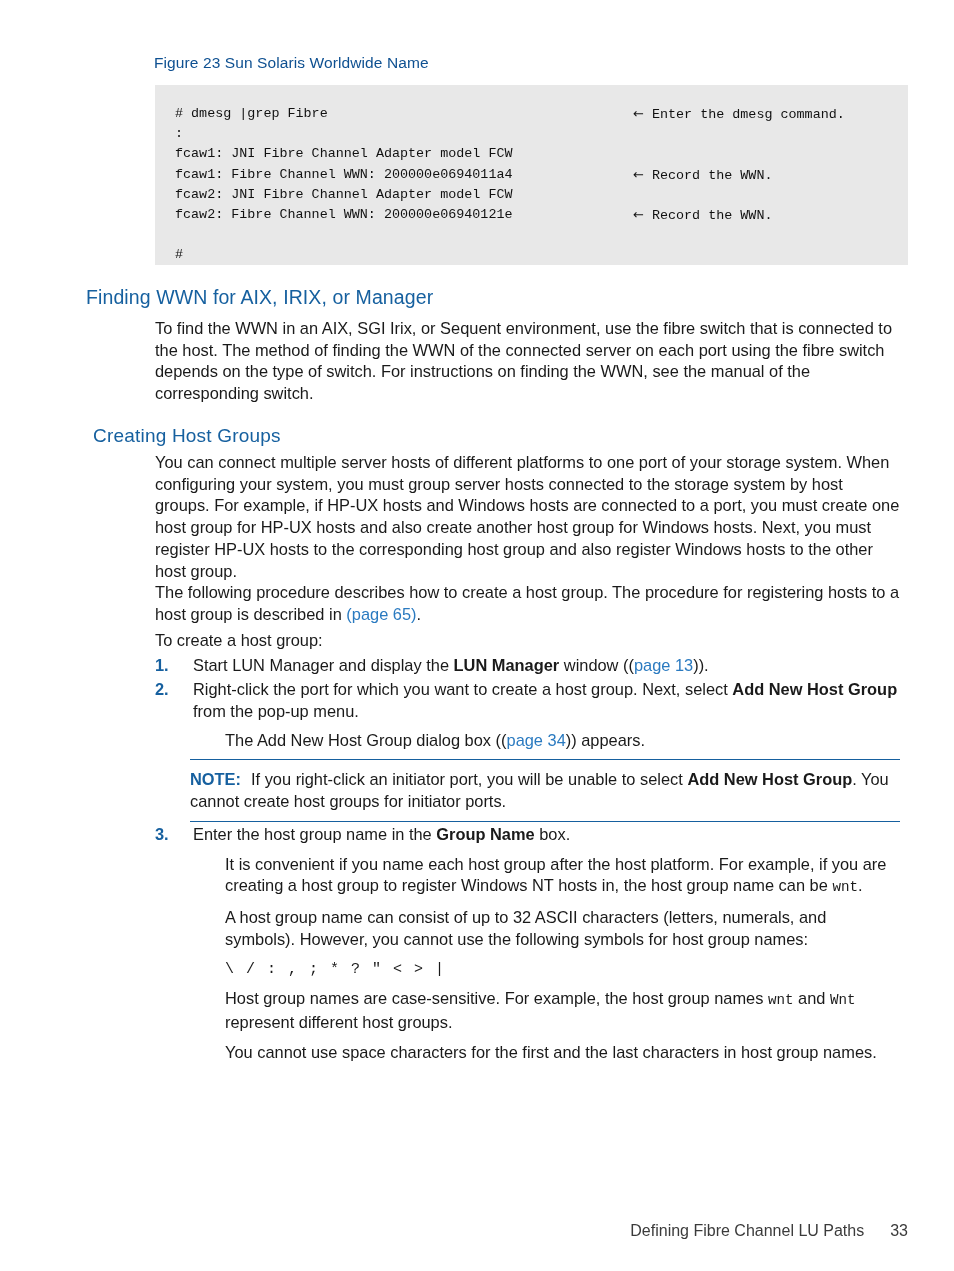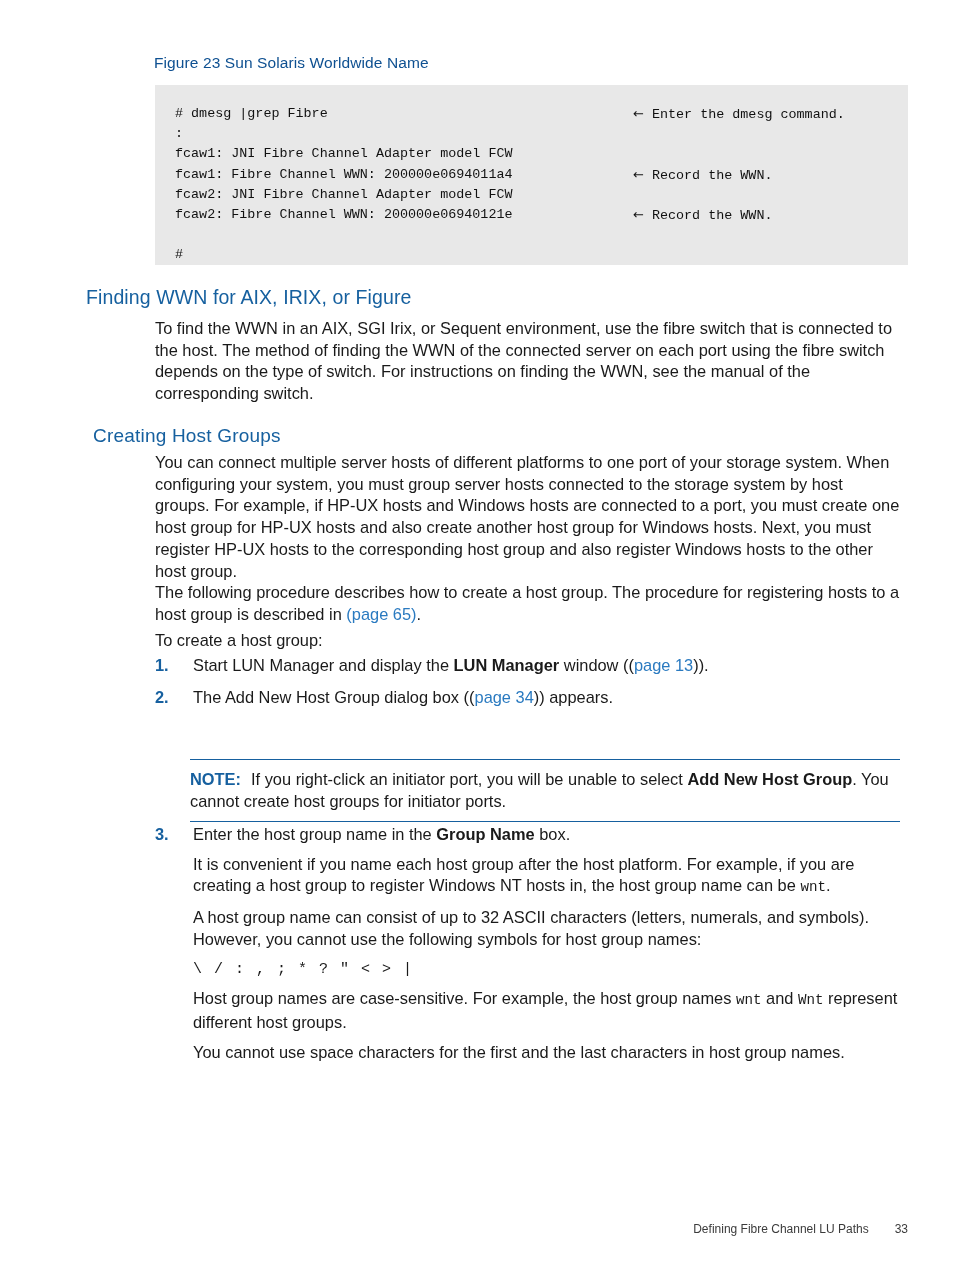--- a/index.html
+++ b/index.html
@@ -120,21 +120,21 @@
     position: absolute;
     left: 0;
     top: 0;
     width: 26px;
     text-align: left;
     font-weight: bold;
     color: #16609f;
     font-size: 16.4px;
   }
   .step-body { display: block; }
-  .sub-para { margin-top: 8px; display: block; }
+  .sub-para { margin-top: 8px; display: block; margin-left: 32px; }
 
   #step1 { top: 655px; }
   #step2 { top: 679px; }
   #step3 { top: 824px; }
 
   
   .note-box {
     position: absolute;
     left: 190px;
     top: 759px;
@@ -167,38 +167,38 @@
 
   
   .footer {
     position: absolute;
     left: 0;
     top: 1222px;
     width: 954px;
     text-align: right;
     padding-right: 46px;
     box-sizing: border-box;
-    font-size: 12px;
+    font-size: 16px;
     color: #3b3b3b;
   }
   .footer .pnum { margin-left: 26px; }
 </style>
 </head>
 <body>
 
 <div class="page">
 
   <div class="figure-caption">Figure 23 Sun Solaris Worldwide Name</div>
 
   <div class="codeblock">
     <div class="code-col" id="code-col"><div class="code-line"># dmesg |grep Fibre</div><div class="code-line">:</div><div class="code-line">fcaw1: JNI Fibre Channel Adapter model FCW</div><div class="code-line">fcaw1: Fibre Channel WWN: 200000e0694011a4</div><div class="code-line">fcaw2: JNI Fibre Channel Adapter model FCW</div><div class="code-line">fcaw2: Fibre Channel WWN: 200000e06940121e</div><div class="code-line">&nbsp;</div><div class="code-line">#</div></div>
     <div class="ann-col" id="ann-col"><div class="ann-row"><span class="arrow">←</span><span> Enter the dmesg command.</span></div><div class="ann-row">&nbsp;</div><div class="ann-row">&nbsp;</div><div class="ann-row"><span class="arrow">←</span><span> Record the WWN.</span></div><div class="ann-row">&nbsp;</div><div class="ann-row"><span class="arrow">←</span><span> Record the WWN.</span></div><div class="ann-row">&nbsp;</div><div class="ann-row">&nbsp;</div></div>
   </div>
 
-  <h3 class="sub-heading">Finding WWN for AIX, IRIX, or Figure</h3>
+  <h3 class="sub-heading">Finding WWN for AIX, IRIX, or Manager</h3>
 
   <div class="body-block p1">To find the WWN in an AIX, SGI Irix, or Sequent environment, use the fibre switch that is connected to the host. The method of finding the WWN of the connected server on each port using the fibre switch depends on the type of switch. For instructions on finding the WWN, see the manual of the corresponding switch.</div>
 
   <h2 class="main-heading">Creating Host Groups</h2>
 
   <div class="body-block p2">You can connect multiple server hosts of different platforms to one port of your storage system. When configuring your system, you must group server hosts connected to the storage system by host groups. For example, if HP-UX hosts and Windows hosts are connected to a port, you must create one host group for HP-UX hosts and also create another host group for Windows hosts. Next, you must register HP-UX hosts to the corresponding host group and also register Windows hosts to the other host group.</div>
 
   <div class="body-block p3">
     <span>The following procedure describes how to create a host group. The procedure for registering hosts to a host group is described in </span><a class="lnk" href="#" style="text-decoration:none">(page 65)</a><span>.</span>
   </div>
@@ -208,20 +208,21 @@
   <div class="steps" id="step1">
     <div class="step">
       <span class="step-num">1.</span>
       <span class="step-body"><span>Start LUN Manager and display the </span><span class="b">LUN Manager</span><span> window ((</span><a class="lnk" href="#" style="text-decoration:none">page 13</a><span>)).</span></span>
     </div>
   </div>
 
   <div class="steps" id="step2">
     <div class="step">
       <span class="step-num">2.</span>
+      <span class="step-body"><span>Right-click the port for which you want to create a host group. Next, select </span><span class="b">Add New Host Group</span><span> from the pop-up menu.</span></span>
       <span class="sub-para"><span>The Add New Host Group dialog box ((</span><a class="lnk" href="#" style="text-decoration:none">page 34</a><span>)) appears.</span></span>
     </div>
   </div>
 
   <div class="note-box">
     <span class="note-label">NOTE:</span><span>If you right-click an initiator port, you will be unable to select </span><span class="b">Add New Host Group</span><span>. You cannot create host groups for initiator ports.</span>
   </div>
 
   <div class="steps" id="step3">
     <div class="step">

